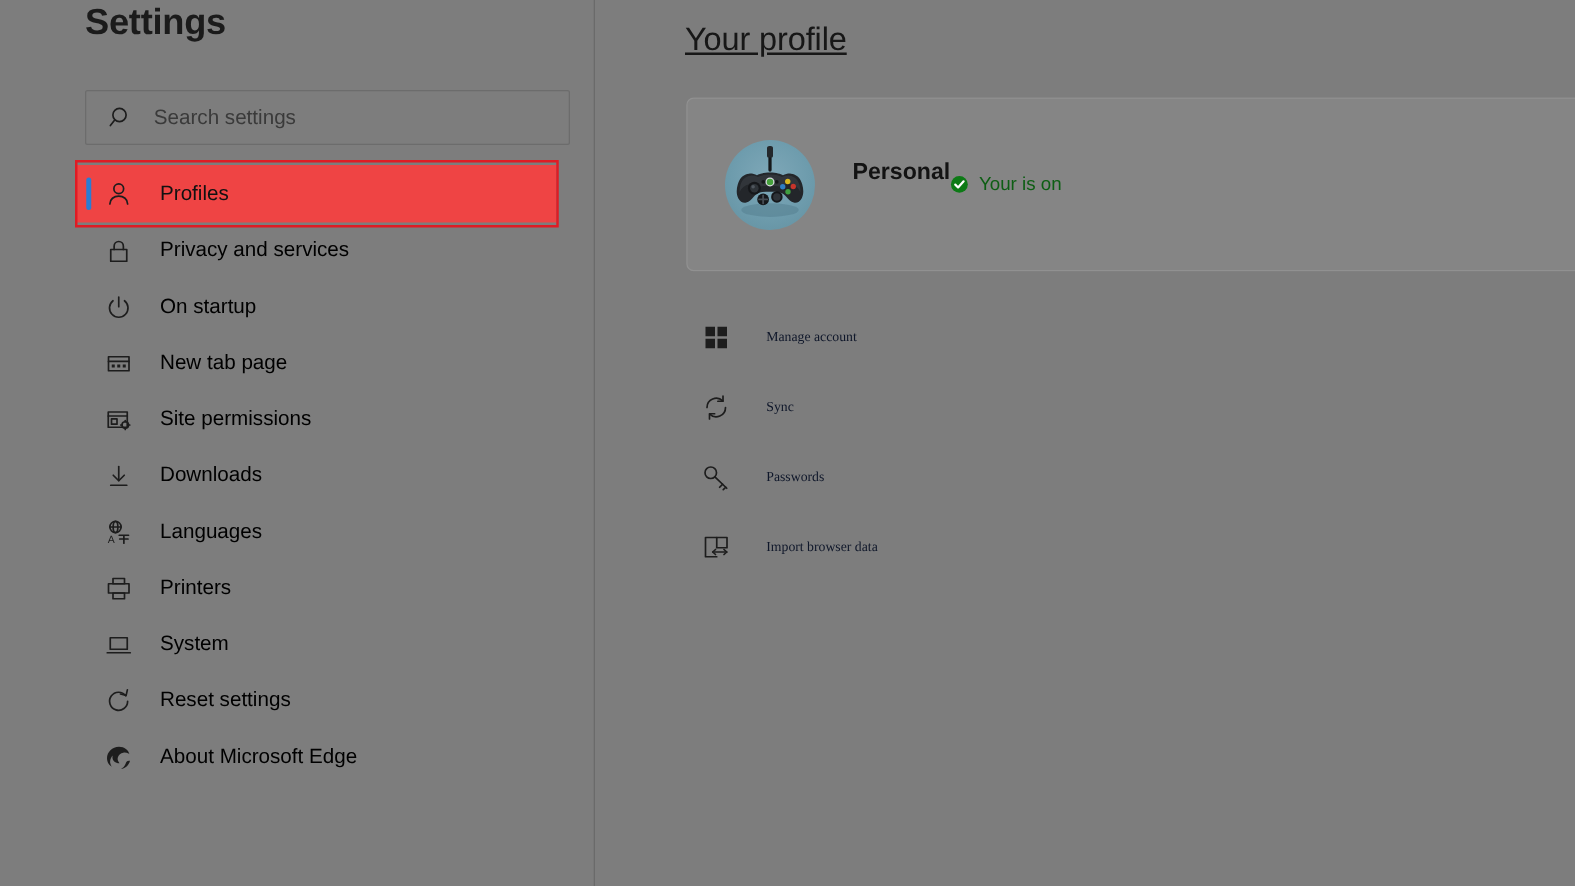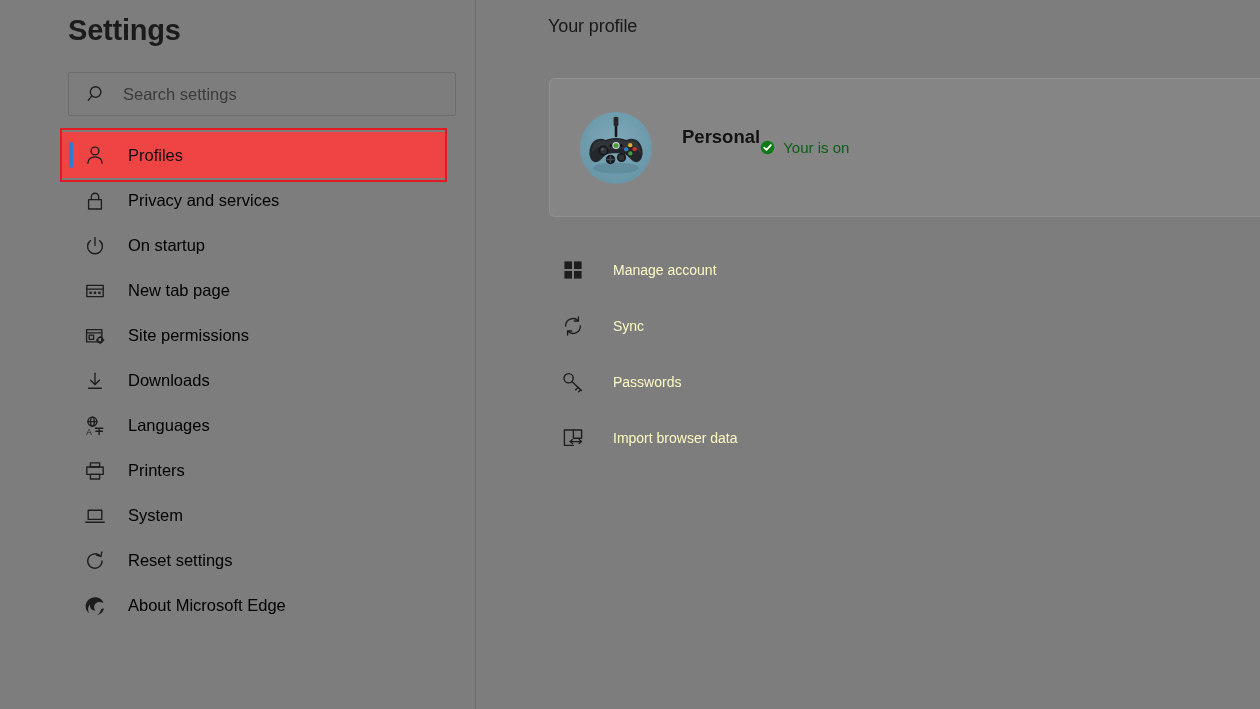--- a/index.html
+++ b/index.html
@@ -29,21 +29,21 @@
     width: 476px;
     height: 709px;
     position: relative;
     flex: 0 0 476px;
     border-right: 1px solid #6a6a6a;
   }
 
   #settings-title {
     position: absolute;
     left: 68px;
-    top: 14px;
+    top: 2px;
     font-size: 29px;
     font-weight: bold;
     color: #1b1b1b;
     letter-spacing: -0.2px;
   }
 
   
   #search-box {
     position: absolute;
     left: 68px;
@@ -137,24 +137,25 @@
   
   #main {
     flex: 1 1 auto;
     position: relative;
   }
 
   #main-title {
     position: absolute;
     left: 72px;
     top: 16px;
-    font-size: 18px;
+    font-size: 26px;
     font-weight: normal;
     color: #171717;
     letter-spacing: -0.1px;
+    text-decoration: underline;
   }
 
   
   #profile-card {
     position: absolute;
     left: 73px;
     top: 78px;
     width: 760px;
     height: 139px;
     background: rgba(255,255,255,0.065);
@@ -216,23 +217,24 @@
   .action-item .ico {
     width: 24px;
     height: 24px;
     flex: 0 0 24px;
     margin-right: 28px;
     display: flex;
     align-items: center;
     justify-content: center;
   }
   .action-item .lbl {
-    font-size: 14px;
-    color: #fef9c3;
+    font-size: 11px;
+    color: #0f172a;
     white-space: nowrap;
+    font-family: Liberation Serif, serif;
   }
 
   svg { overflow: visible; }
   .st { fill: none; stroke: #1d1d1d; stroke-width: 1.35; stroke-linecap: round; stroke-linejoin: round; }
   .sf { fill: #1d1d1d; }
 </style>
 </head>
 <body>
 
 <div id="page">

